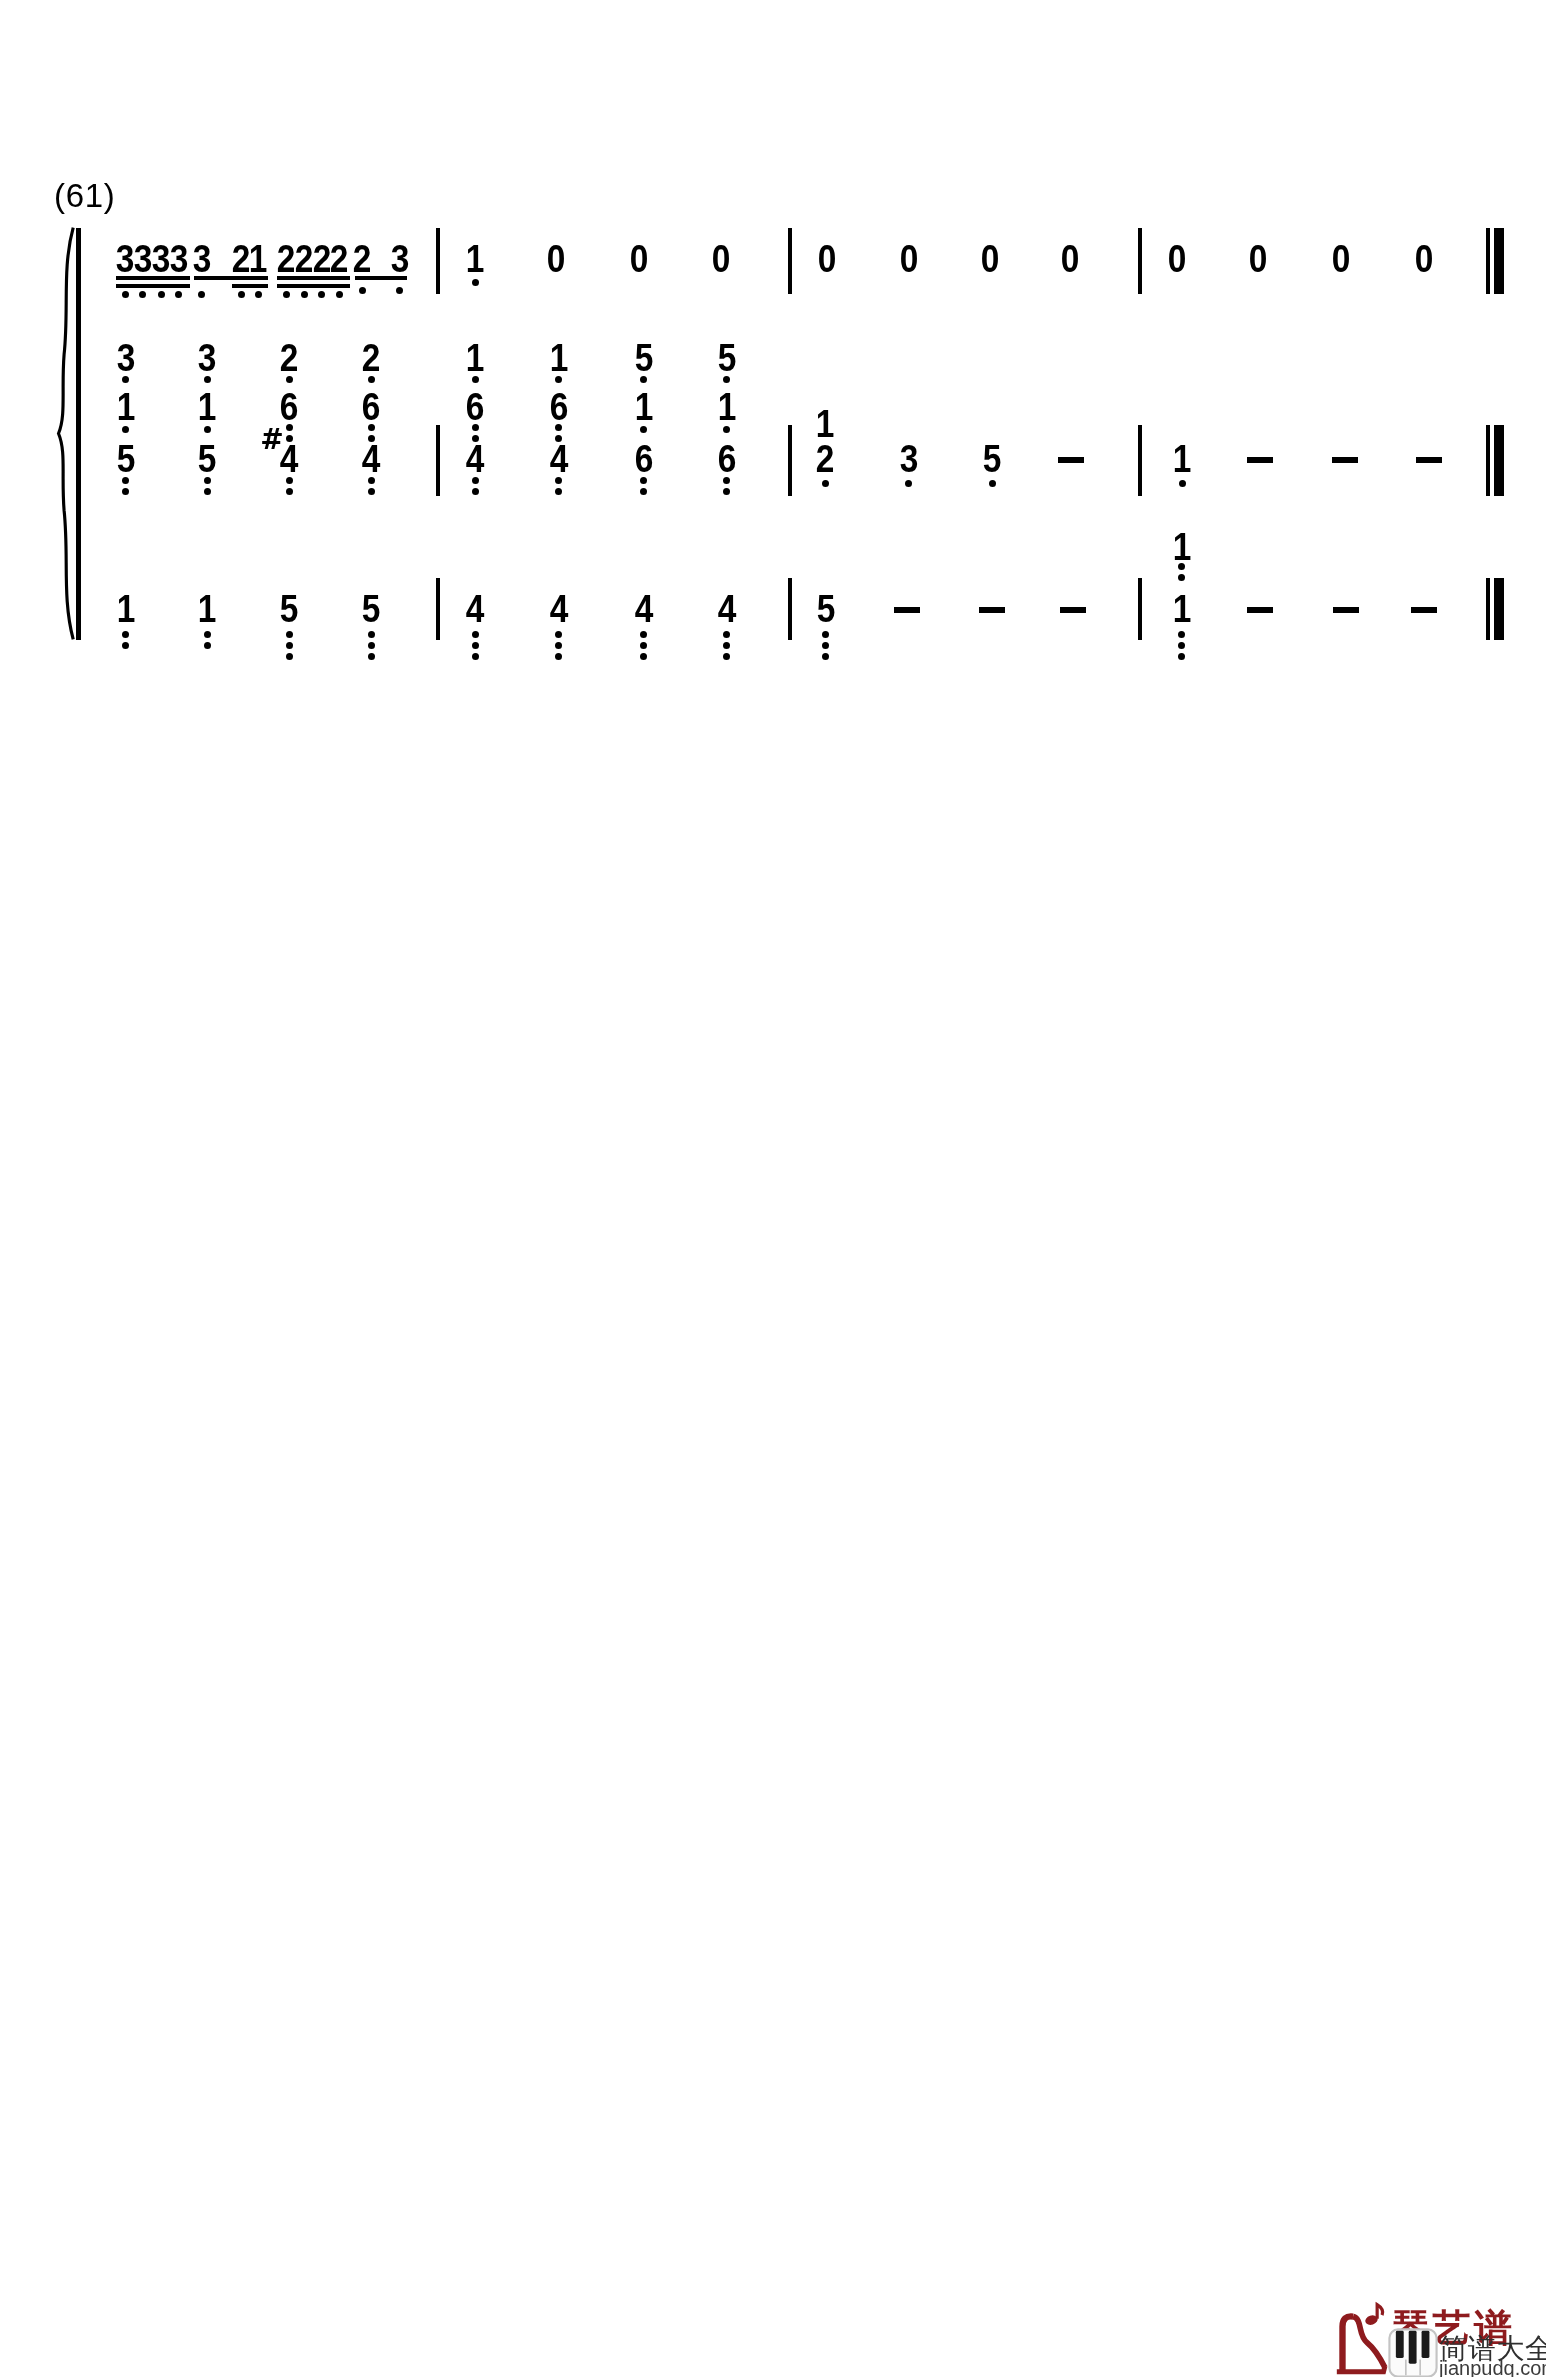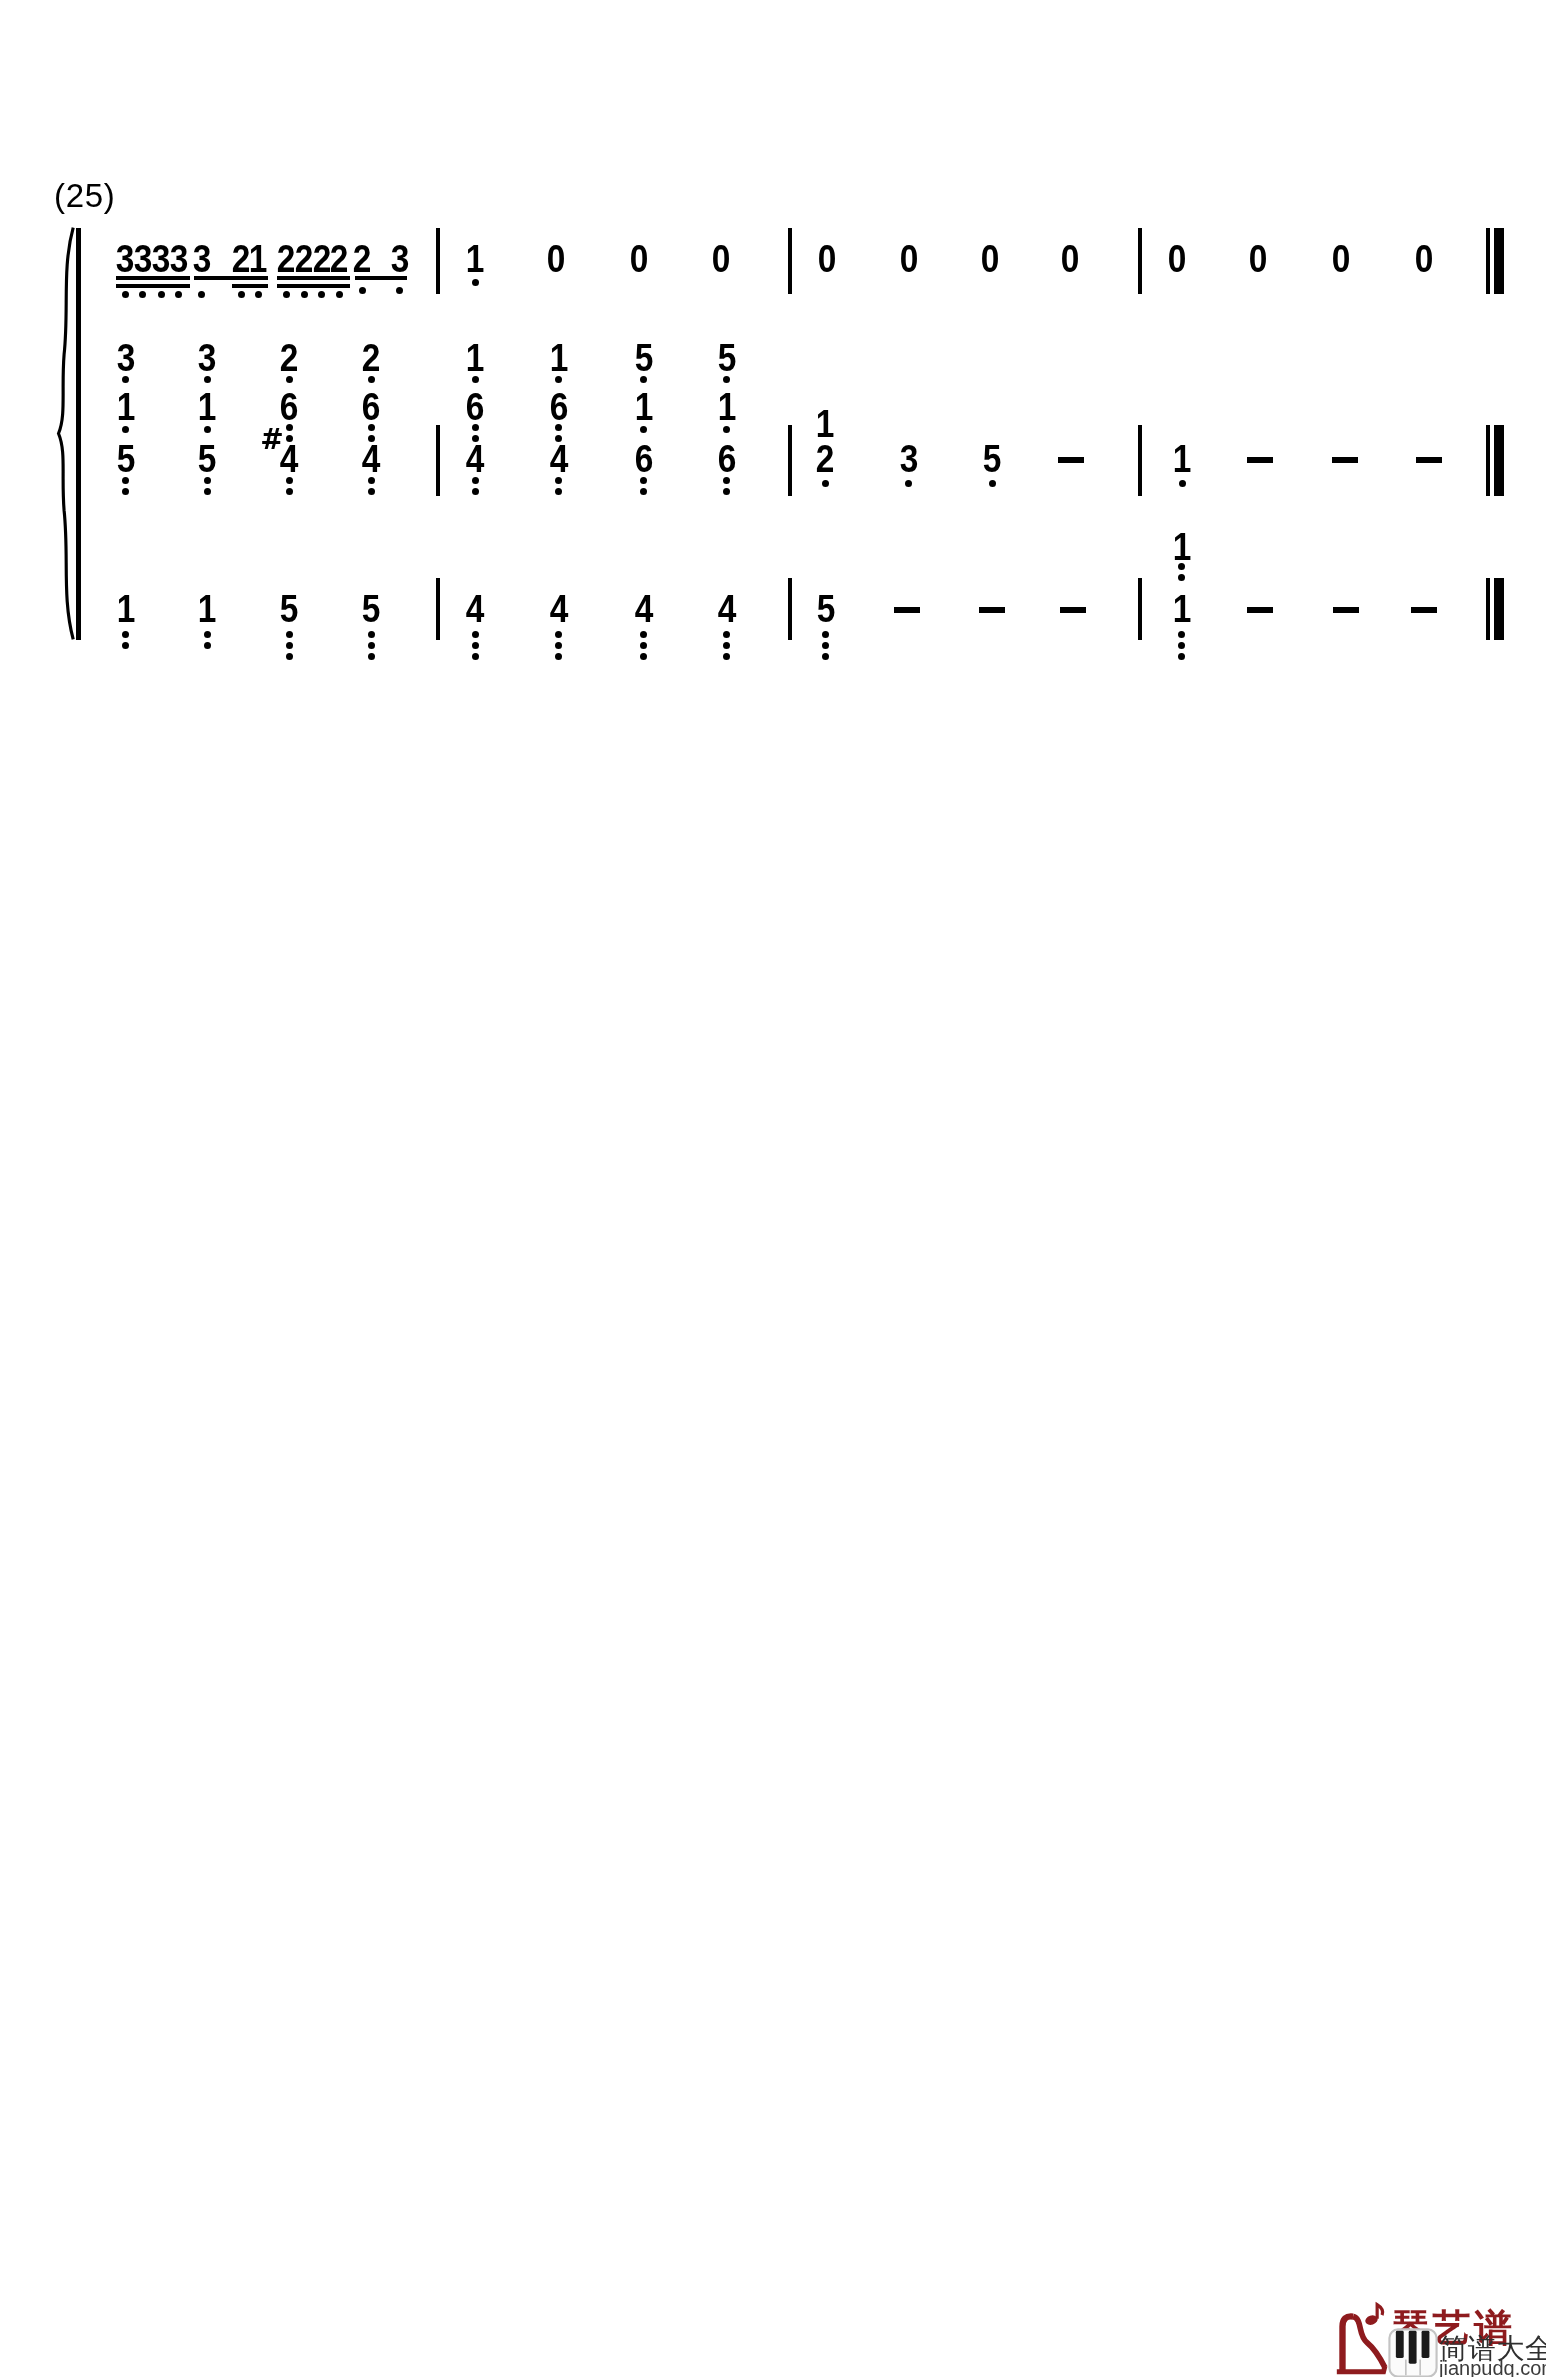--- a/index.html
+++ b/index.html
@@ -26,21 +26,21 @@
   .wm-site{position:absolute;left:105px;top:30px;font-size:28px;font-weight:500;
         letter-spacing:0.7px;white-space:nowrap;z-index:2;}
   .wm-domain{position:absolute;left:105px;top:57px;font-size:20px;font-weight:400;
         letter-spacing:0px;white-space:nowrap;z-index:2;}
 </style>
 </head>
 <body>
 
 <div class="page">
 
-  <div class="measure-label">(25)</div>
+  <div class="measure-label">(61)</div>
 
   <div class="score">
     <svg class="brace" width="21" height="421" viewBox="0 0 30 596">
       <path d="M26,4 C10,62 20,120 13,185 C9,235 16,272 5,298
                C16,324 9,358 13,408 C20,474 10,532 26,592" fill="none" stroke="#000" stroke-width="4.5"></path>
     </svg>
   <div class="digit" style="left: 125px; top: 240px;">3</div>
       <div class="digit" style="left: 143px; top: 240px;">3</div>
       <div class="digit" style="left: 161px; top: 240px;">3</div>
       <div class="digit" style="left: 179px; top: 240px;">3</div>

